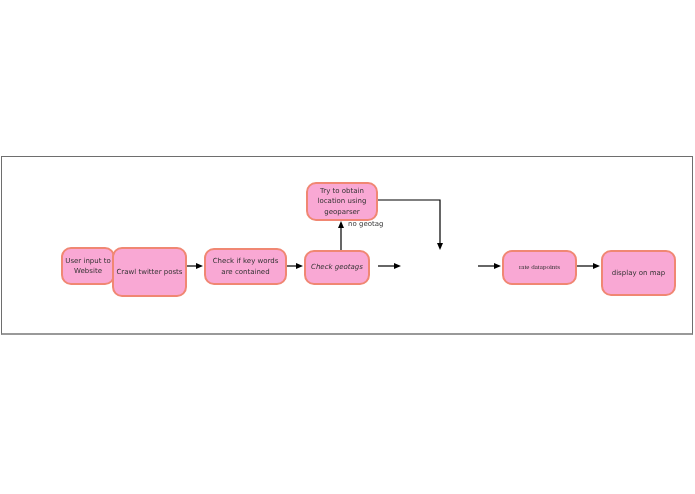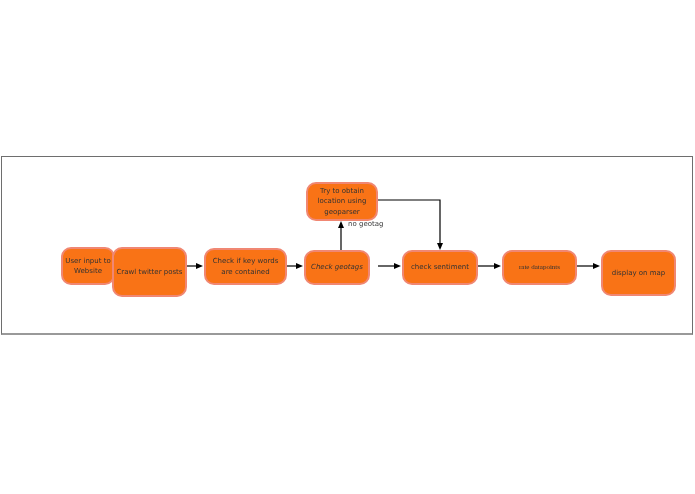--- a/index.html
+++ b/index.html
@@ -29,21 +29,21 @@
     position: absolute;
     left: 0;
     top: 0;
     width: 695px;
     height: 494px;
     pointer-events: none;
   }
   .node {
     position: absolute;
     box-sizing: border-box;
-    background: #f97316;
+    background: #f9a8d4;
     border: 2px solid #f08773;
     border-radius: 10px;
     display: flex;
     align-items: center;
     justify-content: center;
     text-align: center;
     font-size: 7px;
     line-height: 1.45;
     color: #333333;
     white-space: pre;
@@ -114,21 +114,20 @@
 
   <div class="node node-check-keywords">Check if key words
 are contained</div>
 
   <div class="node node-check-geotags">Check geotags</div>
 
   <div class="node node-try-geoparser">Try to obtain
 location using
 geoparser</div>
 
-  <div class="node node-check-sentiment">check sentiment</div>
 
   <div class="node node-rate-datapoints">rate datapoints</div>
 
   <div class="node node-display-on-map">display on map</div>
 
   <span class="edge-label">no geotag</span>
 
 </div>
 
 </body></html>

